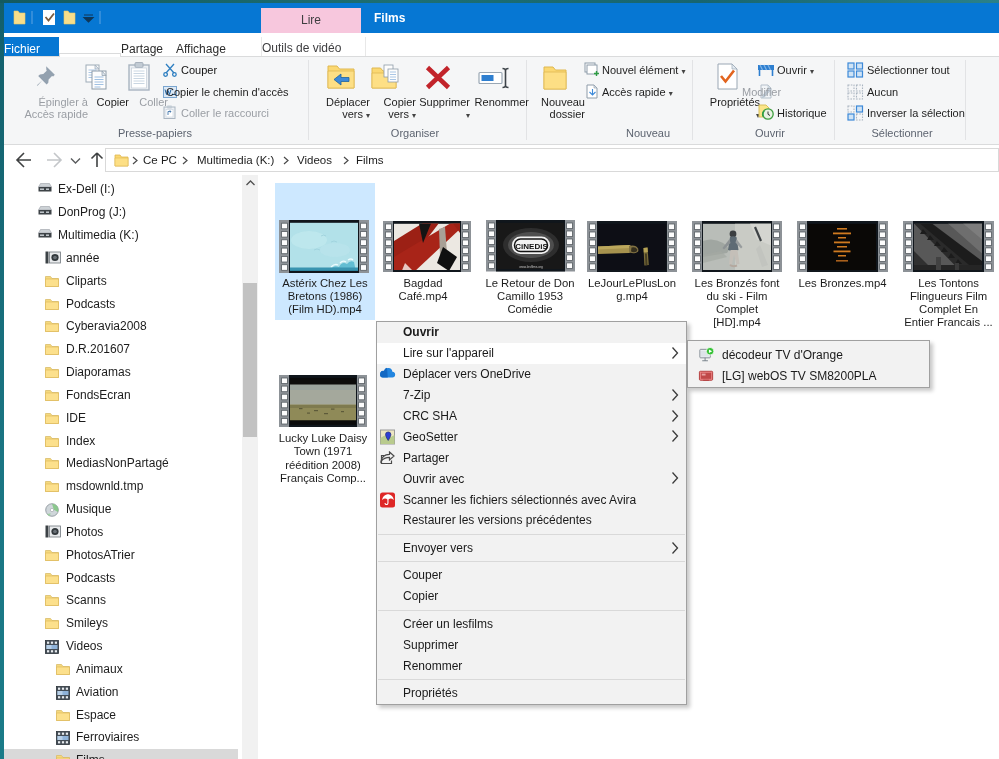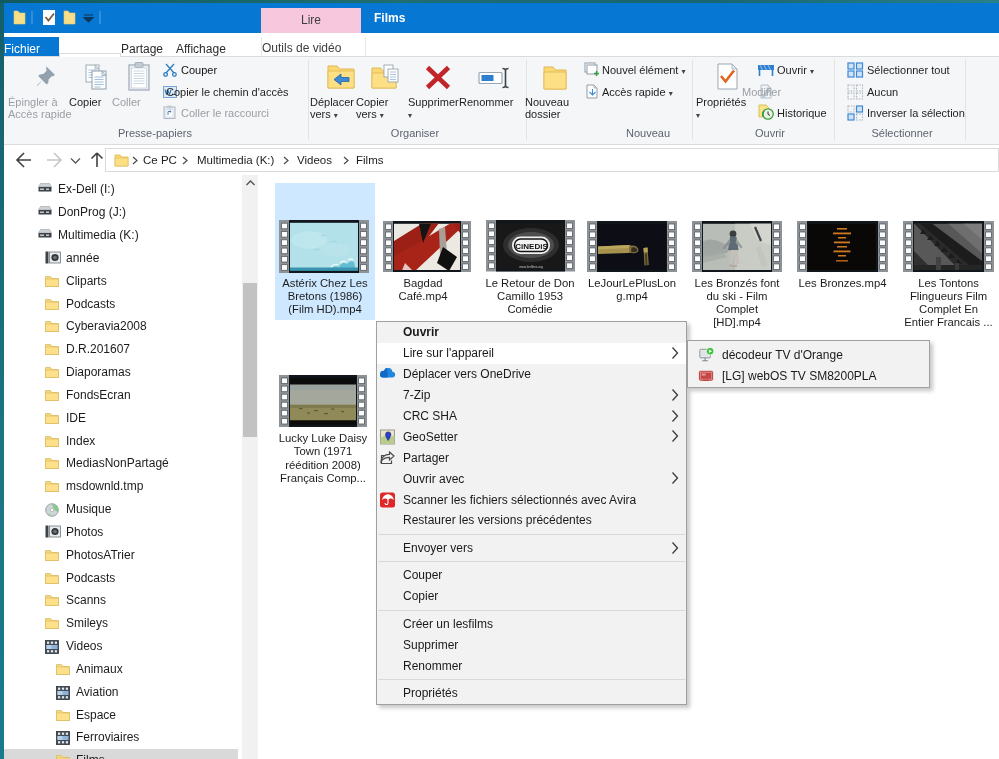--- a/index.html
+++ b/index.html
@@ -7,21 +7,21 @@
 #edge-top { left:0; top:0; width:999px; height:3px; background:linear-gradient(90deg,#135a60,#1d6f72 40%,#17656f 70%,#2a8189); }
 #edge-left { left:0; top:3px; width:4px; height:756px; background:linear-gradient(180deg,#135f6b,#1a7583 60%,#1a7b88); }
 #titlebar { left:4px; top:3px; width:995px; height:30px; background:#0677d3; }
 #tabrow { left:4px; top:33px; width:995px; height:24px; background:#fff; }
 .tab { position:absolute; top:4px; height:24px; line-height:24px; text-align:left; font-size:12px; color:#2b2b2b; }
 #lire-box { left:261px; top:8px; width:100px; height:25px; background:#f7c7dd; color:#3e3e40; font-size:12px; text-align:center; line-height:25px; }
 #films-title { left:374px; top:3px; height:30px; line-height:30px; color:#fff; font-size:12px; font-weight:bold; }
 #ribbon { left:4px; top:57px; width:995px; height:88px; background:#f5f6f7; border-bottom:1px solid #dadbdc; }
 .gsep { position:absolute; top:3px; height:80px; width:1px; background:#e2e3e5; }
 .glabel { position:absolute; top:70px; height:13px; font-size:11px; color:#5d6470; width:140px; text-align:center; }
-.bigtxt { position:absolute; font-size:11px; color:#1e1e1e; text-align:left; line-height:11.5px; }
+.bigtxt { position:absolute; font-size:11px; color:#1e1e1e; text-align:right; line-height:11.5px; }
 .graytxt { color:#9a9ea4 !important; }
 .smallrow { position:absolute; font-size:11px; color:#1e1e1e; height:14px; line-height:14px; white-space:nowrap; }
 .icx { position:absolute; }
 .da { color:#444; font-size:8px; }
 #addrrow { left:4px; top:146px; width:995px; height:29px; background:#fff; }
 #addrfield { position:absolute; left:101px; top:2px; width:894px; height:24px; border:1px solid #d9d9d9; background:#fff; }
 .crumb { position:absolute; top:0; height:22px; line-height:22px; font-size:11.5px; color:#1c1c1c; white-space:nowrap; }
 .navbtn { position:absolute; color:#3f3f3f; }
 #navpane { left:4px; top:175px; width:254px; height:584px; background:#fff; }
 .titem { position:absolute; font-size:12px; color:#1c1c1c; white-space:nowrap; line-height:16px; height:16px; }

